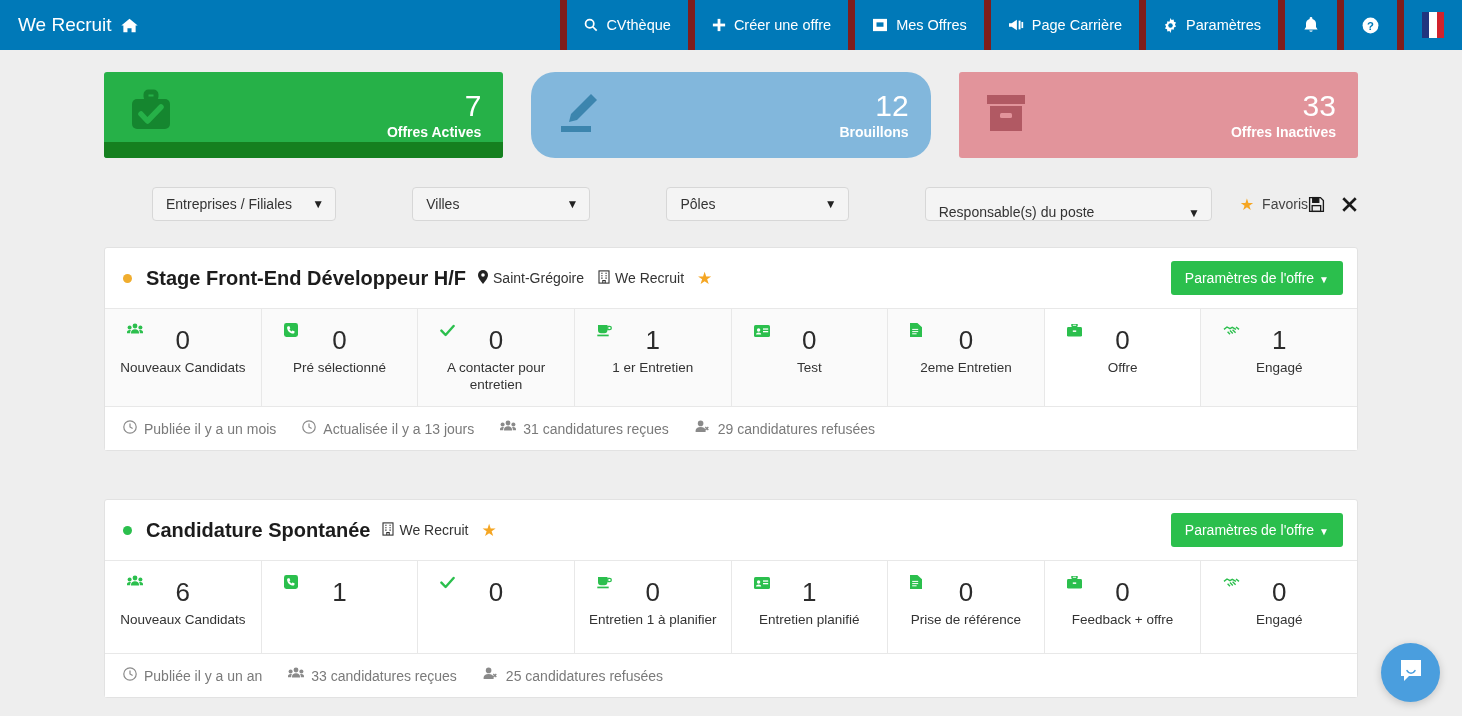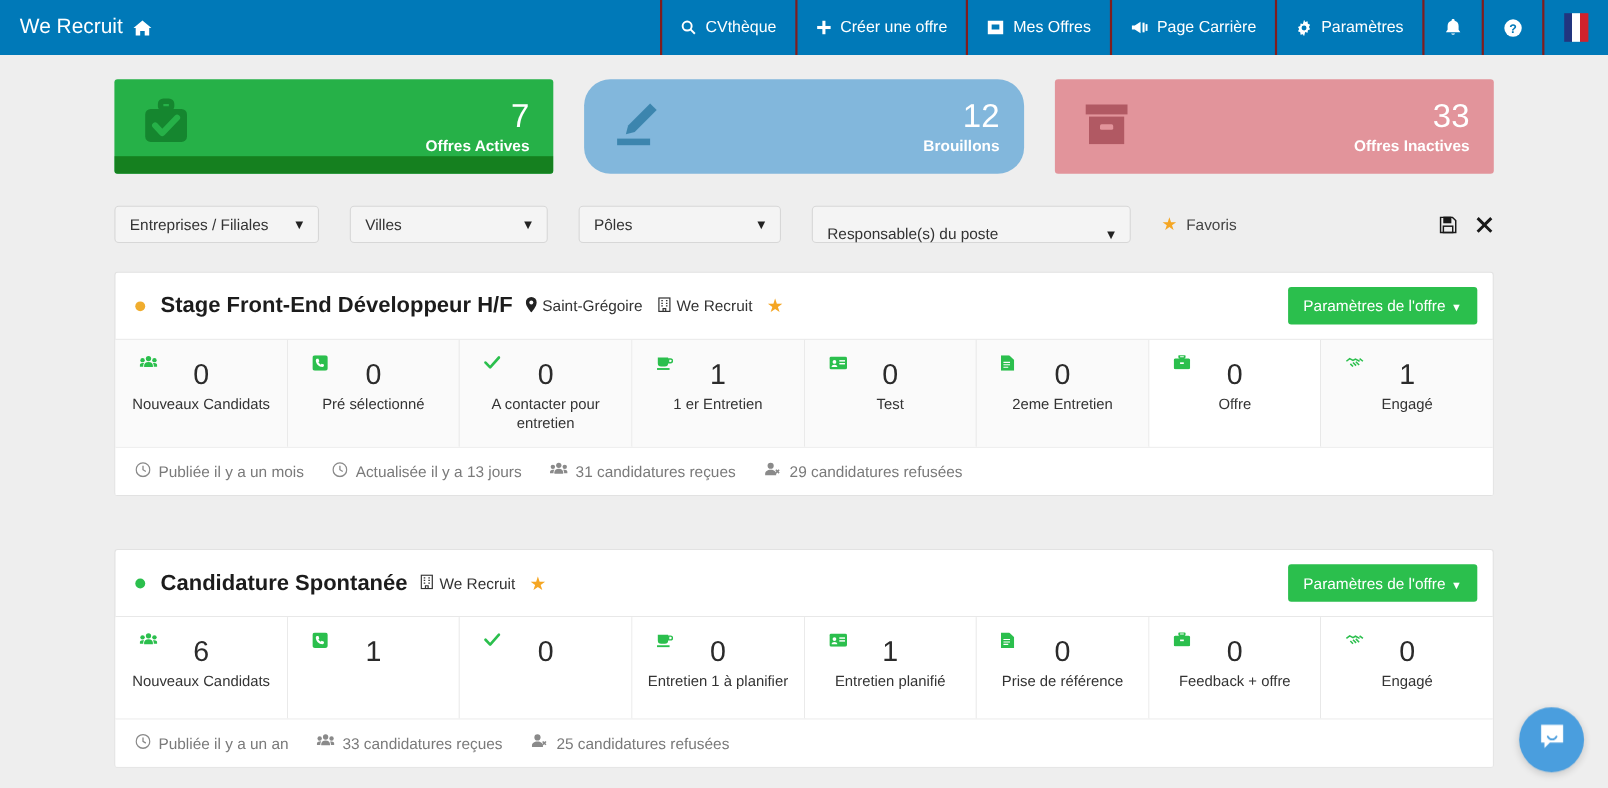--- a/index.html
+++ b/index.html
@@ -20,21 +20,21 @@
     display: flex; align-items: center; gap: 9px;
     padding: 0 20px 0 18px;
     font-size: 19px; font-weight: 400; color: #ffffff;
     cursor: pointer;
   }
   .nav-spacer { flex: 1; }
   .nav-item {
     display: flex; align-items: center; gap: 8px;
     padding: 0 17px;
     font-size: 14.5px; color: #ffffff;
-    border-left: 2px solid #7f1d1d;
+    border-left: 7px solid #7f1d1d;
     cursor: pointer; white-space: nowrap;
   }
   .nav-item:last-child { border-right: none; }
   .nav-item.icon-only { padding: 0 18px; }
   .nav-ico { display: inline-flex; align-items: center; }
   .flag {
     width: 22px; height: 26px; display: inline-block;
     background: linear-gradient(to right, #21357f 0 33.33%, #ffffff 33.33% 66.66%, #d1222c 66.66% 100%);
   }
 
@@ -67,20 +67,21 @@
     display: flex; align-items: center;
     margin-top: 29px; height: 34px;
   }
   .select {
     height: 34px; background: #f4f4f4;
     border: 1px solid #d7d7d7; border-radius: 4px;
     display: flex; align-items: center; justify-content: space-between;
     padding: 0 11px 0 13px;
     font-size: 14px; color: #333; cursor: pointer;
     margin-right: 28px;
+    margin-left: 48px;
   }
   .select .caret { font-size: 12px; color: #222; font-weight: bold; margin-left: 14px; }
   .sel-w1 { width: 186px; } .sel-w2 { width: 180px; }
   .sel-w3 { width: 184px; } .sel-w4 { width: 290px; align-items: flex-end; }
   .favoris {
     display: flex; align-items: center; gap: 8px;
     font-size: 14px; color: #444; cursor: pointer;
   }
   .star-org { color: #f5a623; font-size: 16px; }
   .filters-right { margin-left: auto; display: flex; align-items: center; gap: 16px; }

